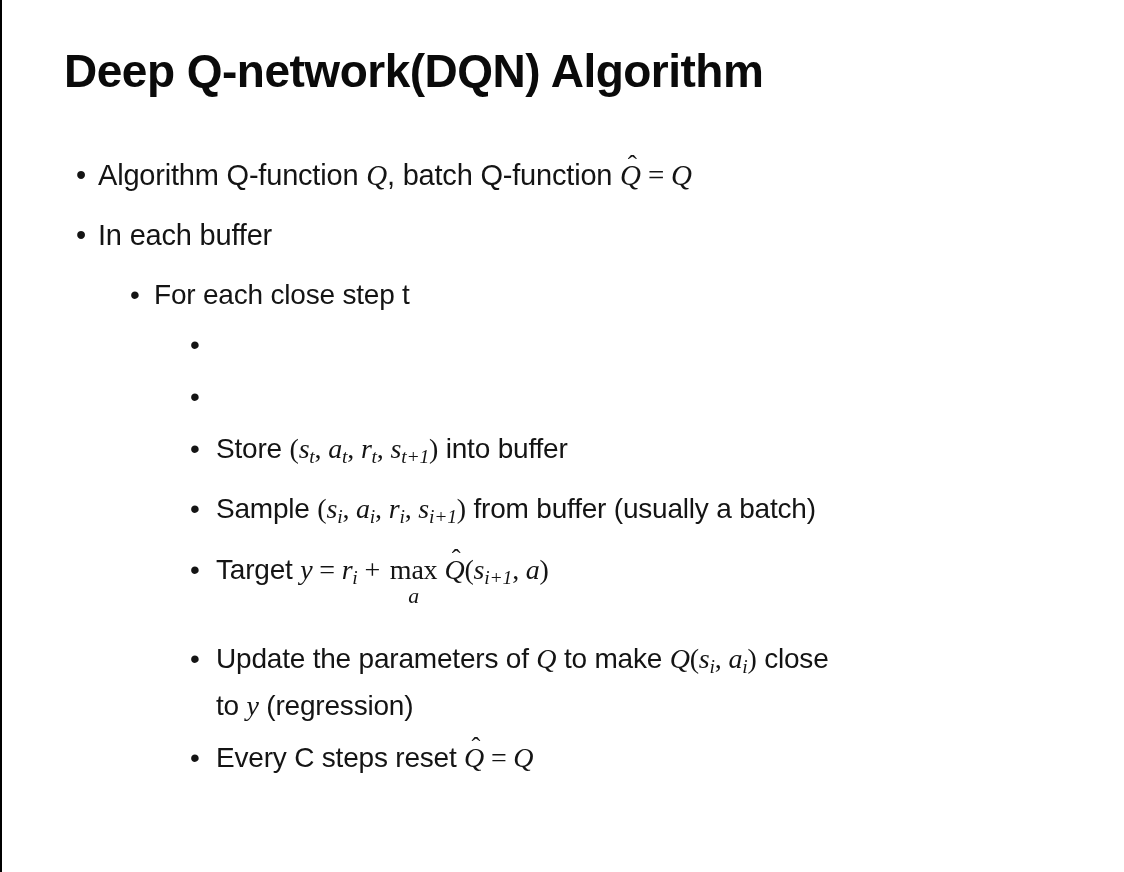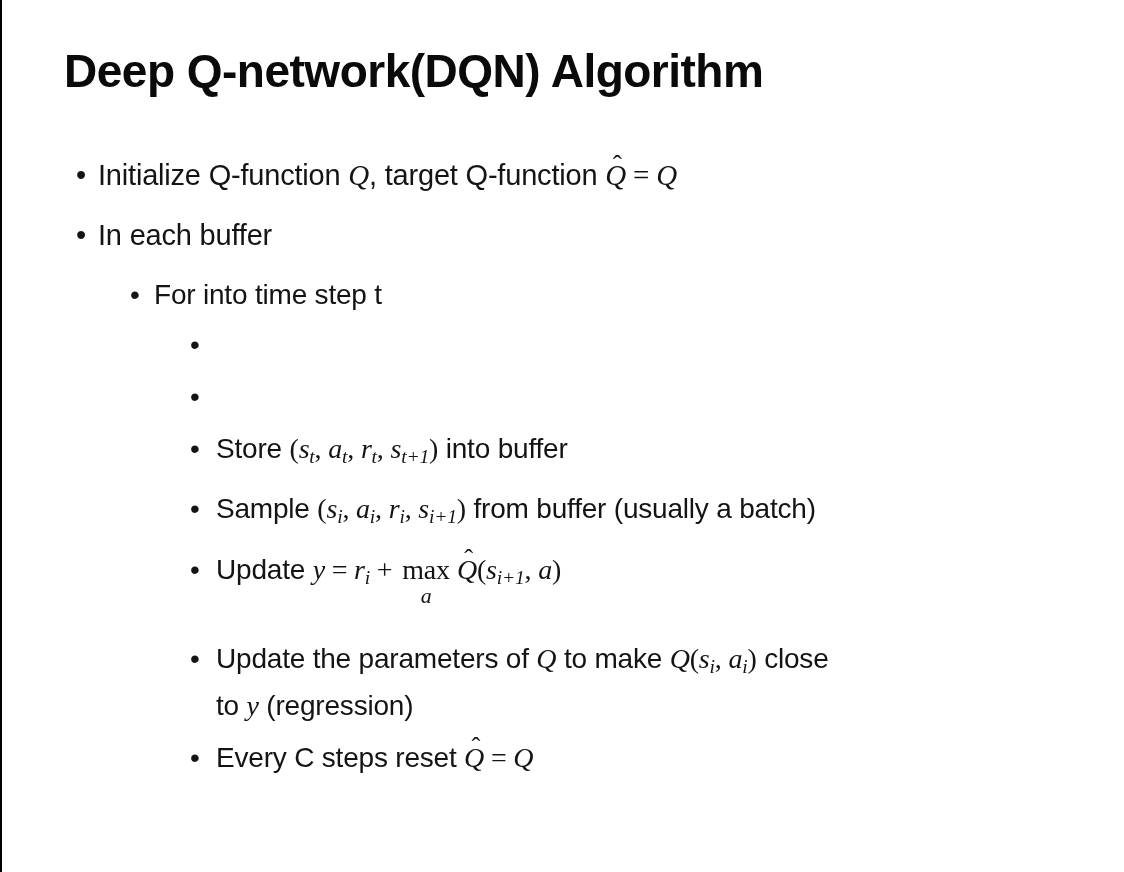--- a/index.html
+++ b/index.html
@@ -78,47 +78,47 @@
   }
 </style>
 </head>
 <body>
 
 <div class="page">
   <h1 class="title">Deep Q-network(DQN) Algorithm</h1>
   <div class="list">
       <div class="bullet lvl1">
         <span class="mark">•</span>
-        <span class="content"><span class="tx">Initialize Q-function </span><span class="mv">Q</span><span class="tx">, target Q-function </span><span class="qh"><span class="mv">Q</span><span class="hat">ˆ</span></span><span class="mo"> = </span><span class="mv">Q</span></span>
+        <span class="content"><span class="tx">Algorithm Q-function </span><span class="mv">Q</span><span class="tx">, batch Q-function </span><span class="qh"><span class="mv">Q</span><span class="hat">ˆ</span></span><span class="mo"> = </span><span class="mv">Q</span></span>
       </div>
       <div class="bullet lvl1">
         <span class="mark">•</span>
         <span class="content"><span class="tx">In each buffer</span></span>
       </div>
       <div class="bullet lvl2">
         <span class="mark">•</span>
-        <span class="content"><span class="tx">For into time step t</span></span>
+        <span class="content"><span class="tx">For each close step t</span></span>
       </div>
       <div class="bullet lvl3">
         <span class="mark">•</span>
       </div>
       <div class="bullet lvl3">
         <span class="mark">•</span>
       </div>
       <div class="bullet lvl3">
         <span class="mark">•</span>
         <span class="content"><span class="tx">Store </span><span class="mo">(</span><span class="msub"><span class="mv">s</span><span class="ms">t</span></span><span class="mo">, </span><span class="msub"><span class="mv">a</span><span class="ms">t</span></span><span class="mo">, </span><span class="msub"><span class="mv">r</span><span class="ms">t</span></span><span class="mo">, </span><span class="msub"><span class="mv">s</span><span class="ms">t+1</span></span><span class="mo">)</span><span class="tx"> into buffer</span></span>
       </div>
       <div class="bullet lvl3">
         <span class="mark">•</span>
         <span class="content"><span class="tx">Sample </span><span class="mo">(</span><span class="msub"><span class="mv">s</span><span class="ms">i</span></span><span class="mo">, </span><span class="msub"><span class="mv">a</span><span class="ms">i</span></span><span class="mo">, </span><span class="msub"><span class="mv">r</span><span class="ms">i</span></span><span class="mo">, </span><span class="msub"><span class="mv">s</span><span class="ms">i+1</span></span><span class="mo">)</span><span class="tx"> from buffer (usually a batch)</span></span>
       </div>
       <div class="bullet lvl3 extra">
         <span class="mark">•</span>
-        <span class="content"><span class="tx">Update </span><span class="mv">y</span><span class="mo"> = </span><span class="msub"><span class="mv">r</span><span class="ms">i</span></span><span class="mo"> + </span><span class="maxstack">
+        <span class="content"><span class="tx">Target </span><span class="mv">y</span><span class="mo"> = </span><span class="msub"><span class="mv">r</span><span class="ms">i</span></span><span class="mo"> + </span><span class="maxstack">
             <span class="maxtop">max</span>
             <span class="maxunder">a</span>
           </span><span class="qh"><span class="mv">Q</span><span class="hat">ˆ</span></span><span class="mo">(</span><span class="msub"><span class="mv">s</span><span class="ms">i+1</span></span><span class="mo">, </span><span class="mv">a</span><span class="mo">)</span></span>
       </div>
       <div class="bullet lvl3">
         <span class="mark">•</span>
         <span class="content"><span class="tx">Update the parameters of </span><span class="mv">Q</span><span class="tx"> to make </span><span class="mv">Q</span><span class="mo">(</span><span class="msub"><span class="mv">s</span><span class="ms">i</span></span><span class="mo">, </span><span class="msub"><span class="mv">a</span><span class="ms">i</span></span><span class="mo">)</span><span class="tx"> close</span><br><span class="tx">to </span><span class="mv">y</span><span class="tx"> (regression)</span></span>
       </div>
       <div class="bullet lvl3">
         <span class="mark">•</span>

